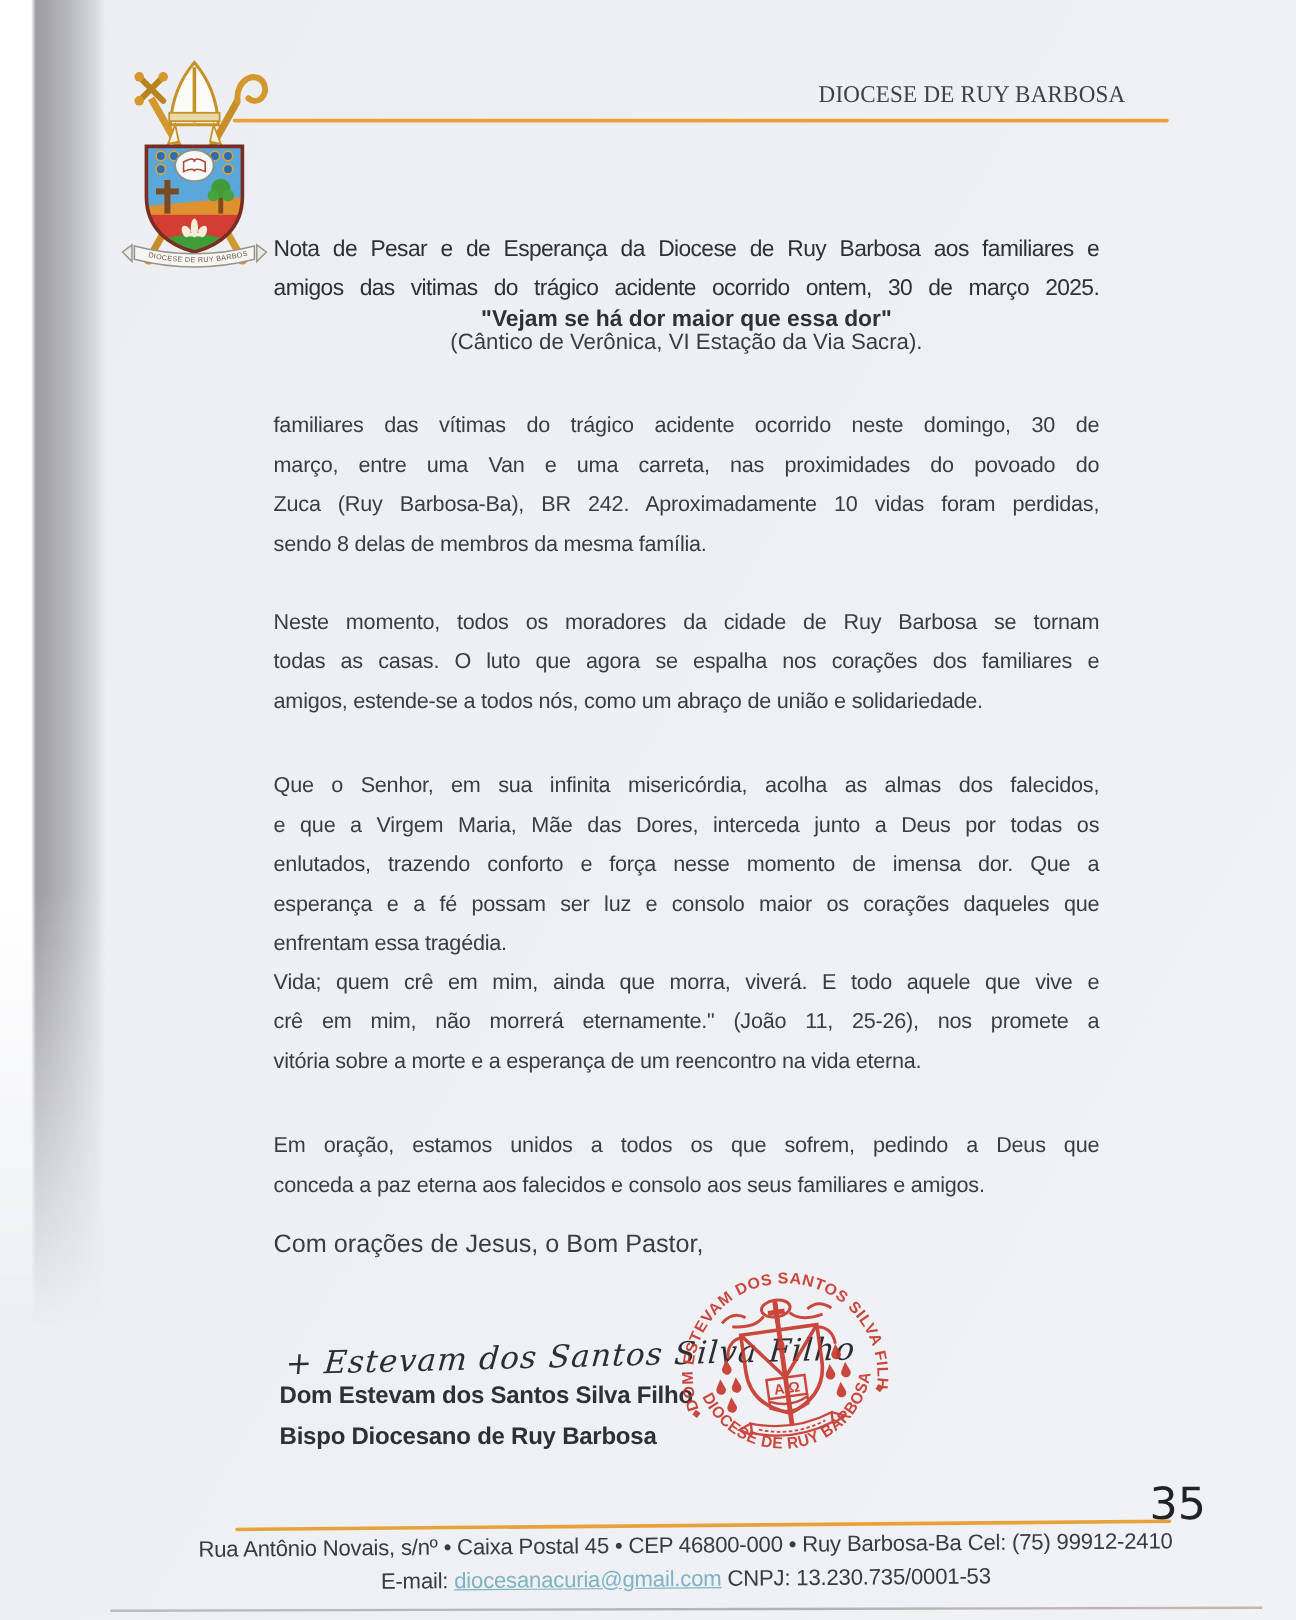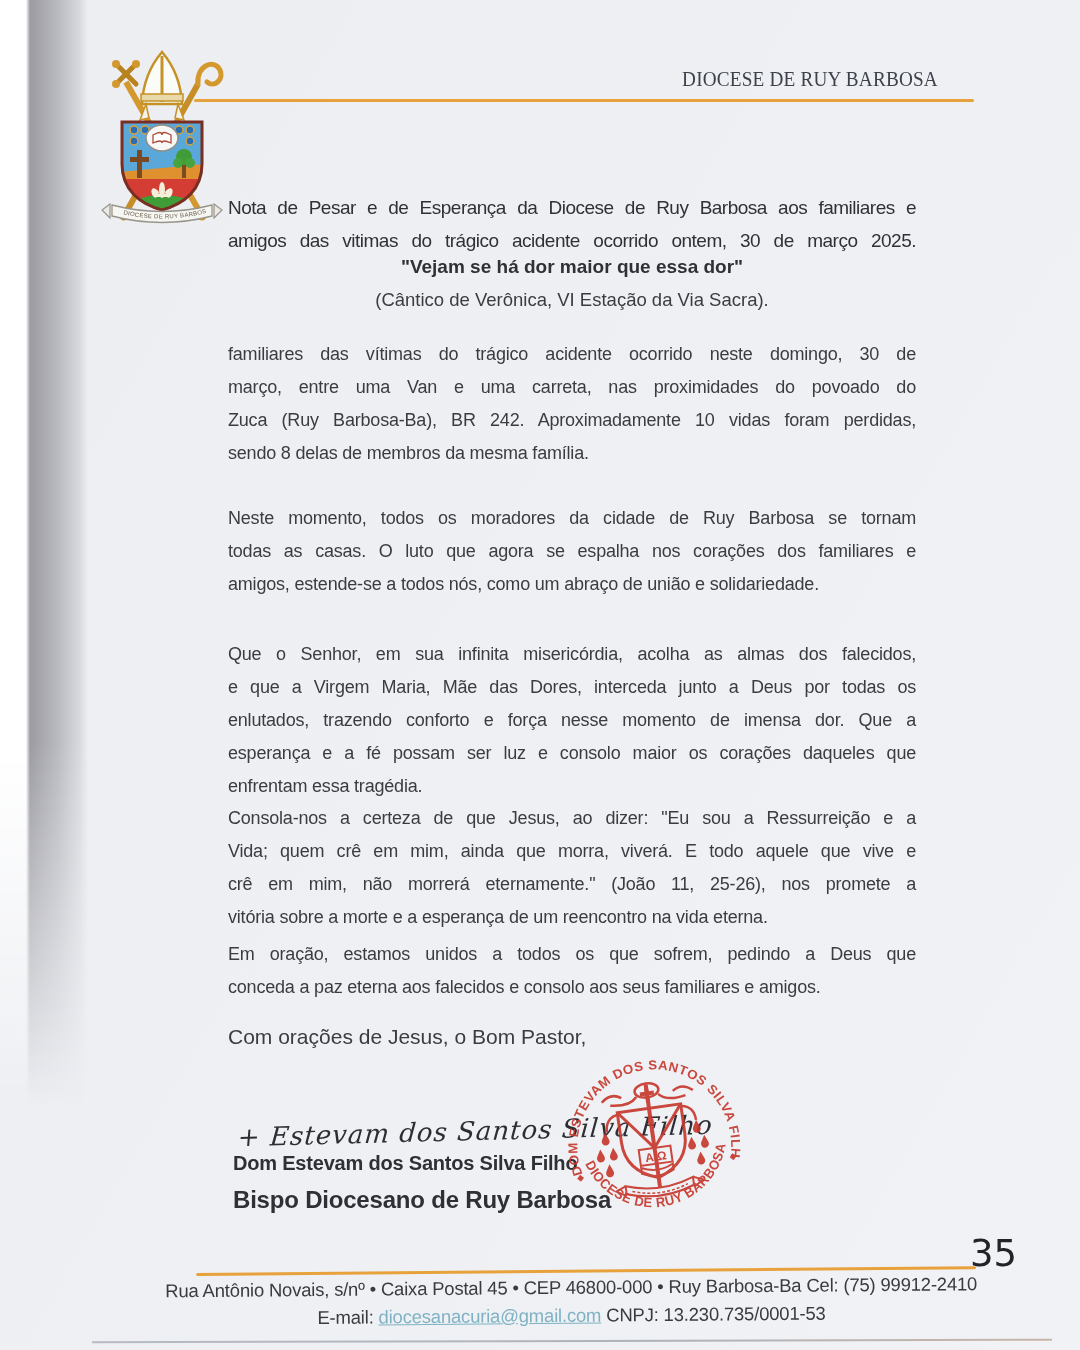--- a/index.html
+++ b/index.html
@@ -40,44 +40,44 @@
 
   
   .content { position: absolute; left: 228px; width: 688px; color: #3b3c41; }
   .line { height: 33px; line-height: 33px; font-size: 18px; letter-spacing: -0.2px;
           white-space: nowrap; text-align: justify; text-align-last: justify; }
   .line.last { text-align-last: left; }
   .title-block { top: 164px; font-weight: normal; color: #303136; margin-top: 27px; }
   .title-block .line { font-size: 19px; letter-spacing: -0.5px; }
   .quote-bold { position: absolute; left: 228px; top: 250px; width: 688px; text-align: center;
                 font-weight: bold; font-size: 19px; color: #303136; line-height: 33px;}
-  .quote-src  { position: absolute; left: 228px; top: 283px; width: 688px; text-align: center;
+  .quote-src  { position: absolute; left: 228px; top: 268px; width: 688px; text-align: center;
                 font-size: 18.5px; color: #3b3c41; line-height: 33px;}
   .para { position: absolute; left: 228px; width: 688px; color: #3b3c41; }
 
   .closing { position: absolute; left: 228px; top: 1020px; width: 688px;
              font-size: 21px; color: #3b3c41; line-height: 33px; }
 
   .sig-script {
     position: absolute; left: 238px; top: 1116px; width: 480px;
     font-family: "DejaVu Serif", serif; font-style: italic;
     font-size: 26px; color: #2d2e33; letter-spacing: 1px;
     transform: rotate(-1.5deg) skewX(-6deg);
   }
   .signer-name { position: absolute; left: 233px; top: 1152px; font-size: 20px;
                  font-weight: bold; color: #2f3035; letter-spacing: -0.2px; }
-  .signer-role { position: absolute; left: 233px; top: 1186px; font-size: 24px;
+  .signer-role { position: absolute; left: 233px; top: 1186px; font-size: 20px;
                  font-weight: bold; color: #2f3035; letter-spacing: -0.2px; }
 
   .seal { position: absolute; left: 550px; top: 1034px; width: 206px; height: 206px;
           opacity: 0.92; }
 
   
   .page-number { position: absolute; left: 958px; top: 1232px; font-family: "DejaVu Sans", sans-serif;
-                 font-size: 37px; color: #222329; margin-left: 12px; }
+                 font-size: 37px; color: #222329; }
   .footer-wrap { position: absolute; left: 0; top: 0; width: 1080px; transform: rotate(-0.5deg); }
   .rule-footer { position: absolute; left: 185px; top: 1270px; width: 780px; height: 3px;
                  background: #e7a23c; border-radius: 2px; }
   .footer-address { position: absolute; left: 80px; top: 1277px; width: 960px; text-align: center;
                     font-size: 18.5px; color: #3a3b40; letter-spacing: -0.2px; }
   .footer-email { position: absolute; left: 80px; top: 1305px; width: 960px; text-align: center;
                   font-size: 18.5px; color: #3a3b40; letter-spacing: -0.2px; }
   .footer-email a, .email-link { color: #7fb2c4; text-decoration: underline; cursor: pointer; }
 </style>
 </head>
@@ -189,21 +189,20 @@
 
   <div class="para" style="top:638px">
     <div class="line">Que o Senhor, em sua infinita misericórdia, acolha as almas dos falecidos,</div>
     <div class="line">e que a Virgem Maria, Mãe das Dores, interceda junto a Deus por todas os</div>
     <div class="line">enlutados, trazendo conforto e força nesse momento de imensa dor. Que a</div>
     <div class="line">esperança e a fé possam ser luz e consolo maior os corações daqueles que</div>
     <div class="line last">enfrentam essa tragédia.</div>
   </div>
 
   <div class="para" style="top:802px">
-    <div class="line">Consola-nos a certeza de que Jesus, ao dizer: "Eu sou a Ressurreição e a</div>
     <div class="line">Vida; quem crê em mim, ainda que morra, viverá. E todo aquele que vive e</div>
     <div class="line">crê em mim, não morrerá eternamente." (João 11, 25-26), nos promete a</div>
     <div class="line last">vitória sobre a morte e a esperança de um reencontro na vida eterna.</div>
   </div>
 
   <div class="para" style="top:938px">
     <div class="line">Em oração, estamos unidos a todos os que sofrem, pedindo a Deus que</div>
     <div class="line last">conceda a paz eterna aos falecidos e consolo aos seus familiares e amigos.</div>
   </div>
 

